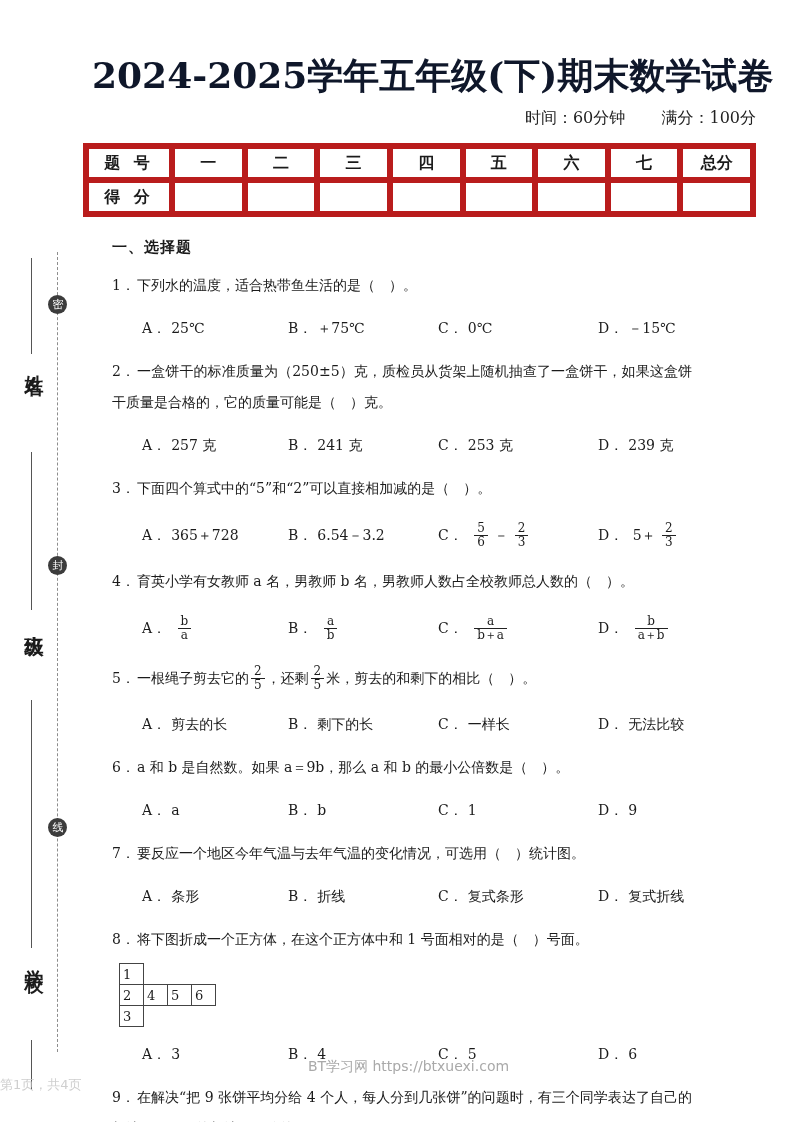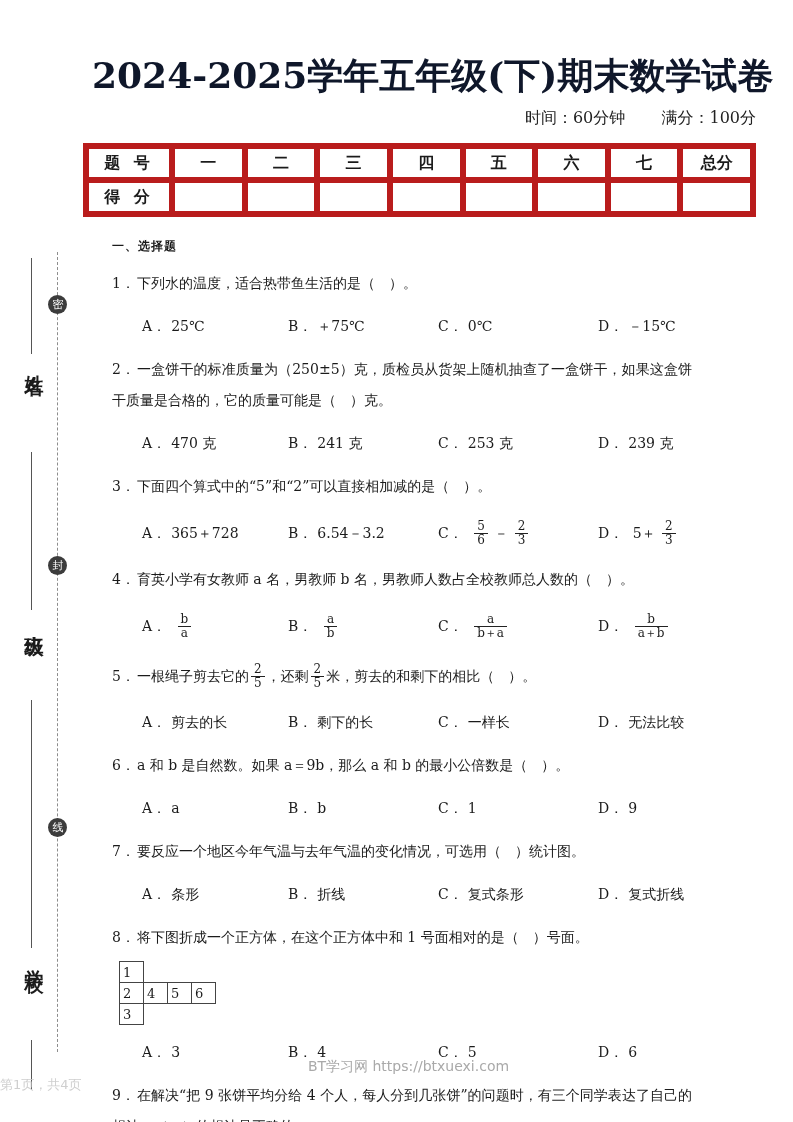--- a/index.html
+++ b/index.html
@@ -131,21 +131,21 @@
   
   #content {
     position: absolute;
     left: 112px;
     top: 238px;
     width: 580px;
   }
   .section-title {
     font-family: "DejaVu Sans", "Liberation Sans", sans-serif;
     font-weight: bold;
-    font-size: 12px;
+    font-size: 15px;
     margin: 0 0 13px 0;
     letter-spacing: 1px;
   }
   .q-block { margin-bottom: 0; }
   .q-stem {
     font-size: 14px;
     line-height: 31px;
     margin: 0;
     text-align: justify;
   }
@@ -301,21 +301,21 @@
         <span class="opt opt-c"><span class="opt-lbl">C．</span><span>0℃</span></span>
         <span class="opt opt-d"><span class="opt-lbl">D．</span><span>－15℃</span></span>
       </div>
     </div>
 
     <div class="q-block">
       <p class="q-stem">
         <span class="qnum">2．</span><span>一盒饼干的标准质量为（250±5）克，质检员从货架上随机抽查了一盒饼干，如果这盒饼干质量是合格的，它的质量可能是（　）克。</span>
       </p>
       <div class="opt-row">
-        <span class="opt opt-a"><span class="opt-lbl">A．</span><span>470 克</span></span>
+        <span class="opt opt-a"><span class="opt-lbl">A．</span><span>257 克</span></span>
         <span class="opt opt-b"><span class="opt-lbl">B．</span><span>241 克</span></span>
         <span class="opt opt-c"><span class="opt-lbl">C．</span><span>253 克</span></span>
         <span class="opt opt-d"><span class="opt-lbl">D．</span><span>239 克</span></span>
       </div>
     </div>
 
     <div class="q-block">
       <p class="q-stem">
         <span class="qnum">3．</span><span>下面四个算式中的“5”和“2”可以直接相加减的是（　）。</span>
       </p>

